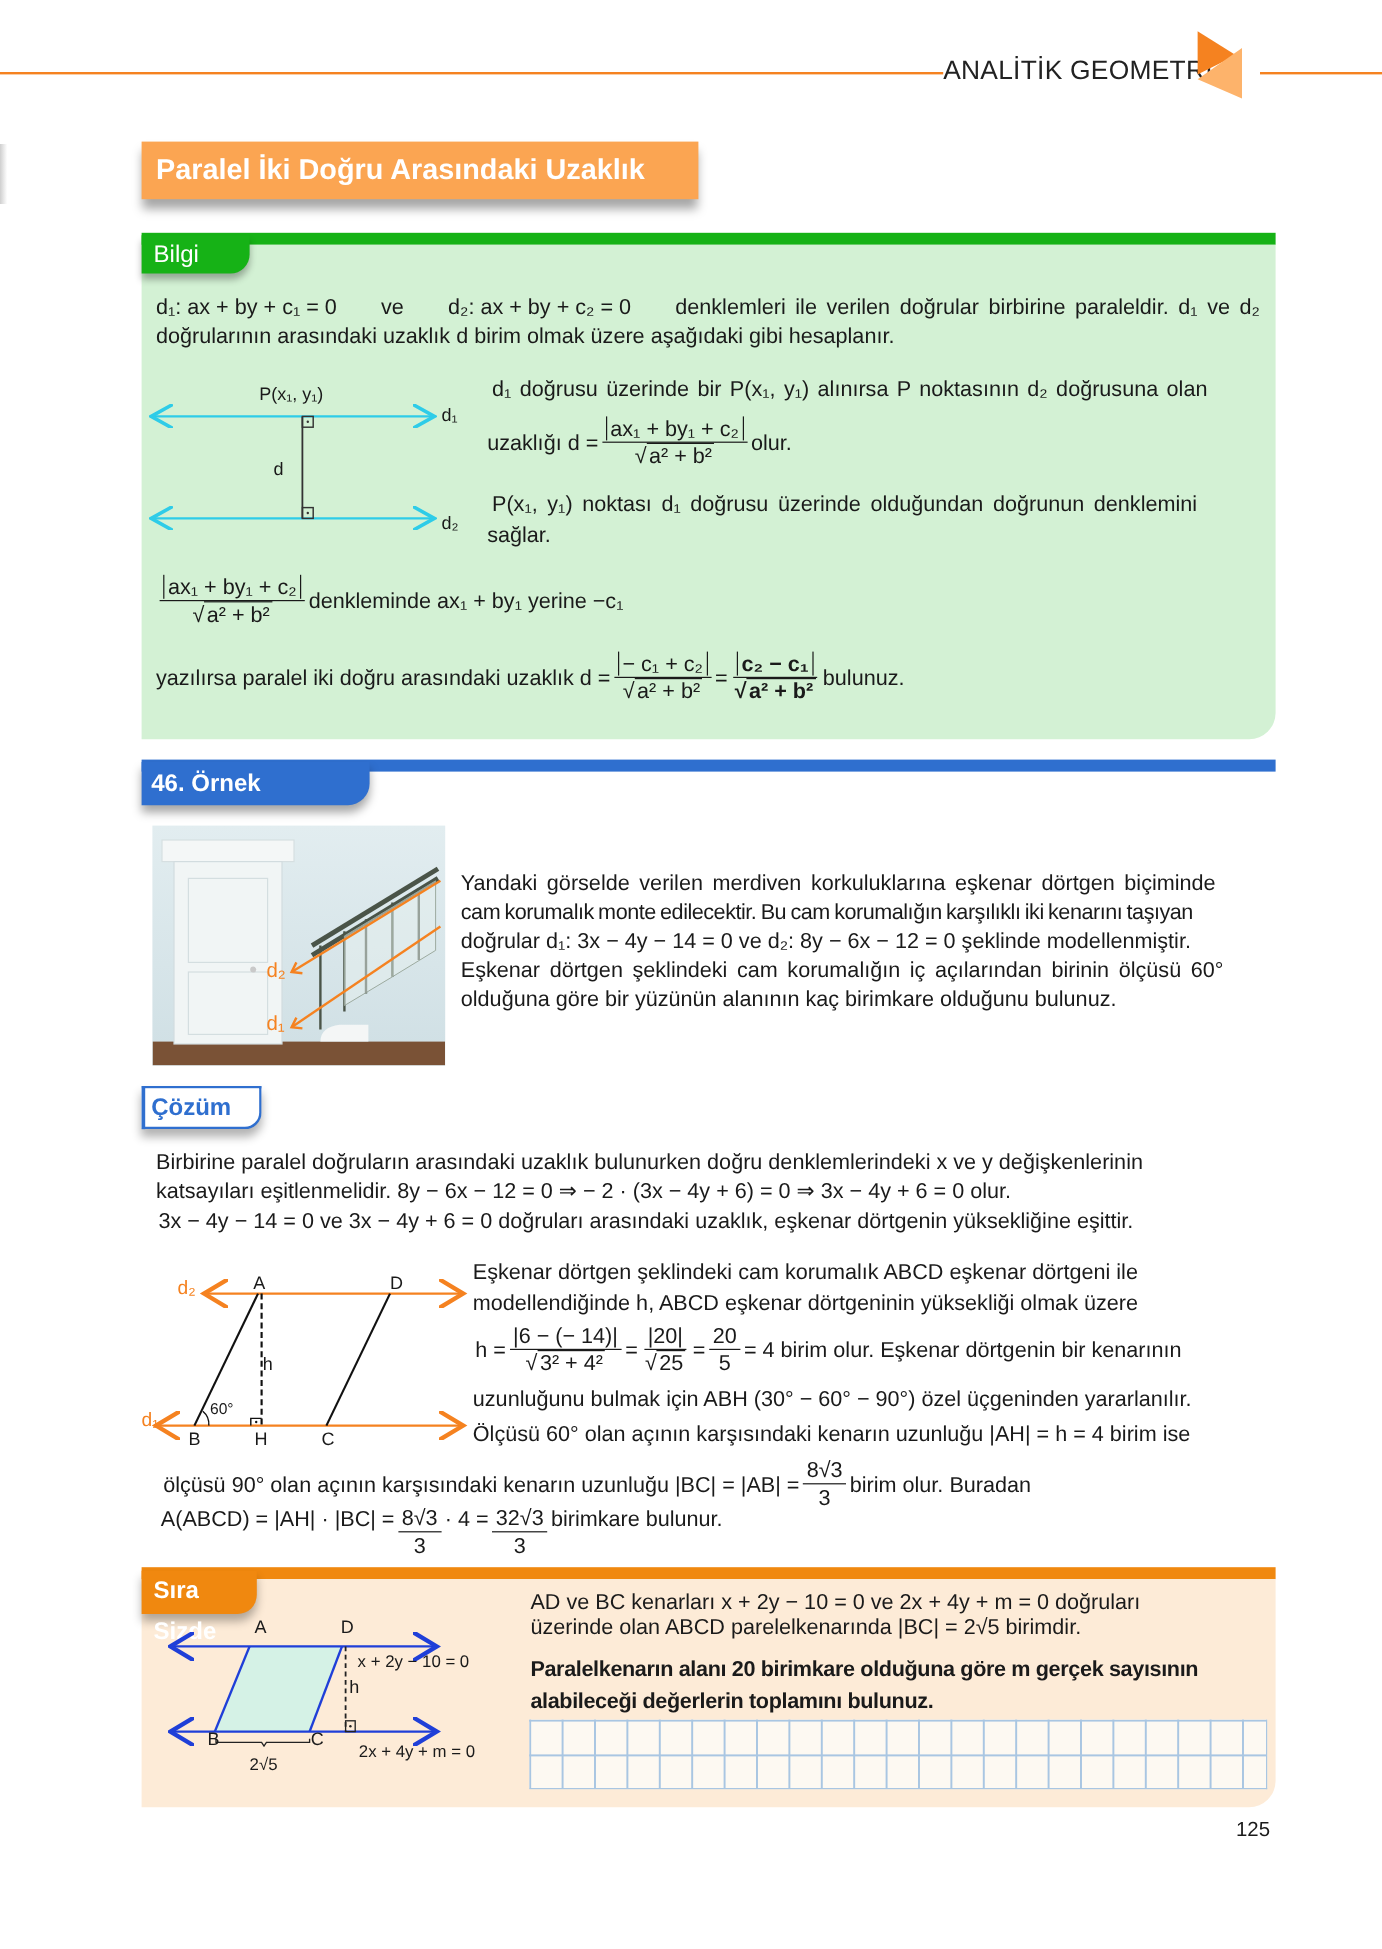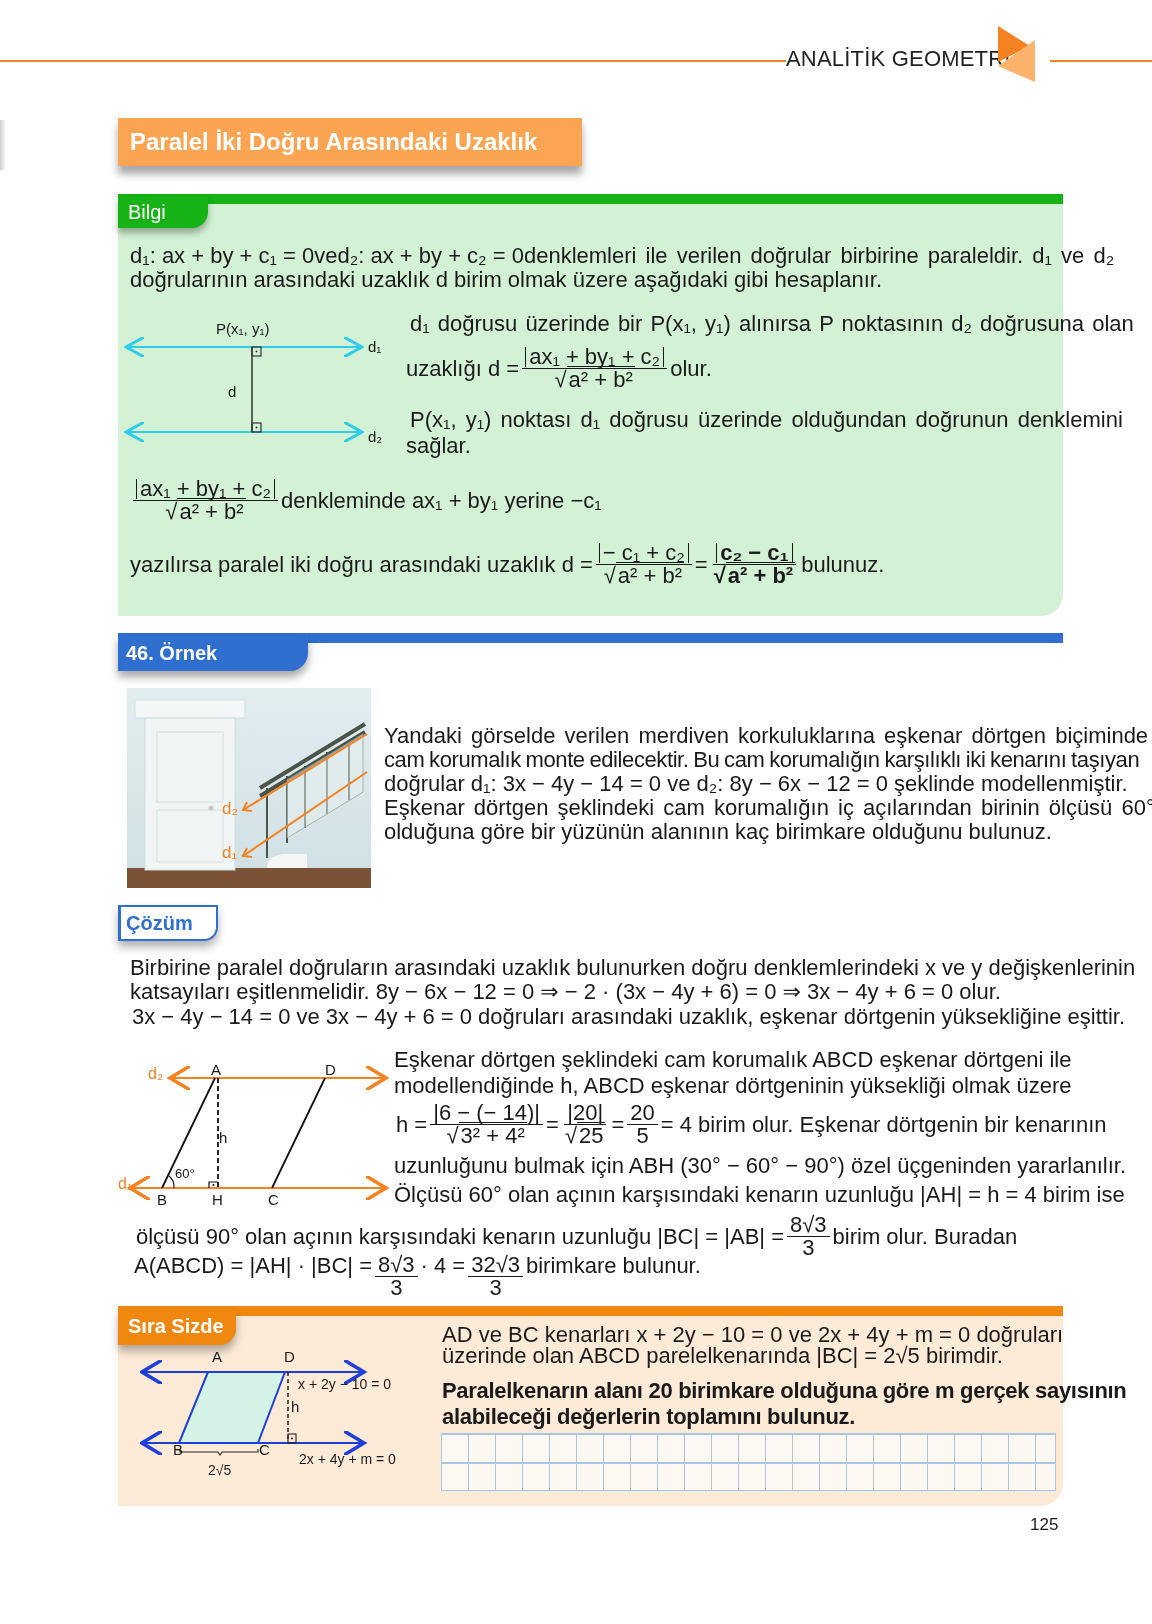--- a/index.html
+++ b/index.html
@@ -16,21 +16,21 @@
   
   .sec-title { position: absolute; left: 118px; top: 118px; width: 464px; height: 48px; background: #fba552; color: #fff;
     font-weight: bold; font-size: 24px; line-height: 48px; padding-left: 12px; box-shadow: 0 8px 8px rgba(0,0,0,0.35); }
 
   
   .bilgi-bar { position: absolute; left: 118px; top: 194px; width: 945px; height: 10px; background: #16b216; }
   .bilgi-box { position: absolute; left: 118px; top: 204px; width: 945px; height: 412px; background: #d3f1d4; border-bottom-right-radius: 22px; }
   .bilgi-tab { position: absolute; left: 118px; top: 196px; width: 90px; height: 32px; background: #16b216; color: #fff; font-weight: normal;
     font-size: 20px; line-height: 32px; padding-left: 10px; border-bottom-right-radius: 16px; box-shadow: 0 5px 6px rgba(0,0,0,0.3); }
 
-  .txt { position: absolute; white-space: nowrap; font-size: 22px; line-height: 24px; }
+  .txt { position: absolute; white-space: nowrap; font-size: 18px; line-height: 24px; }
   .frac { display: inline-flex; flex-direction: column; align-items: center; vertical-align: middle; line-height: 22px; margin: 0 3px; }
   .frac .num { border-bottom: 1.5px solid #1a1a1a; padding: 0 3px; }
   .frac .den { padding: 0 3px; }
   .abs-bar { display: inline-block; border-left: 1.5px solid #1a1a1a; border-right: 1.5px solid #1a1a1a; padding: 0 3px; line-height: 20px; }
   .sqrt { display: inline-block; }
   .sqrt .rad { border-top: 1.5px solid #1a1a1a; padding: 0 2px; }
 
   
   .ornek-bar { position: absolute; left: 118px; top: 633px; width: 945px; height: 10px; background: #2f6fcf; }
   .ornek-tab { position: absolute; left: 118px; top: 635px; width: 190px; height: 36px; background: #2f6fcf; color: #fff; font-weight: bold;
@@ -39,21 +39,21 @@
 
   
   .cozum-tab { position: absolute; left: 118px; top: 905px; width: 100px; height: 36px; border: 2.5px solid #2f6fcf; border-left: none; border-top: 2.5px solid #2f6fcf;
     background: #fff; color: #2f6fcf; font-weight: bold; font-size: 20px; line-height: 32px; padding-left: 8px; border-bottom-right-radius: 14px;
     box-shadow: 0 6px 8px rgba(0,0,0,0.3); }
   .cozum-left { position: absolute; left: 118px; top: 905px; width: 3px; height: 36px; background: #2f6fcf; }
 
   
   .sira-bar { position: absolute; left: 118px; top: 1306px; width: 945px; height: 10px; background: #f0880f; }
   .sira-box { position: absolute; left: 118px; top: 1316px; width: 945px; height: 190px; background: #fdebd7; border-bottom-right-radius: 22px; }
-  .sira-tab { position: absolute; left: 118px; top: 1309px; width: 118px; height: 36px; background: #f0880f; color: #fff; font-weight: bold;
+  .sira-tab { position: absolute; left: 118px; top: 1309px; width: 96px; height: 36px; background: #f0880f; color: #fff; font-weight: bold;
     font-size: 20px; line-height: 34px; padding-left: 10px; border-bottom-right-radius: 16px; box-shadow: 0 6px 8px rgba(0,0,0,0.3); }
   .grid-area { position: absolute; left: 441px; top: 1433px; width: 615px; height: 58px; background: #fdf9f2; 
     background-image: linear-gradient(to right, #a9c6e2 1.5px, transparent 1.5px), linear-gradient(to bottom, #a9c6e2 1.5px, transparent 1.5px);
     background-size: 27px 29px; border-right: 1.5px solid #a9c6e2; border-bottom: 1.5px solid #a9c6e2; }
 
   .pnum { position: absolute; left: 1030px; top: 1515px; font-size: 17px; }
 </style>
 </head>
 <body>
 

